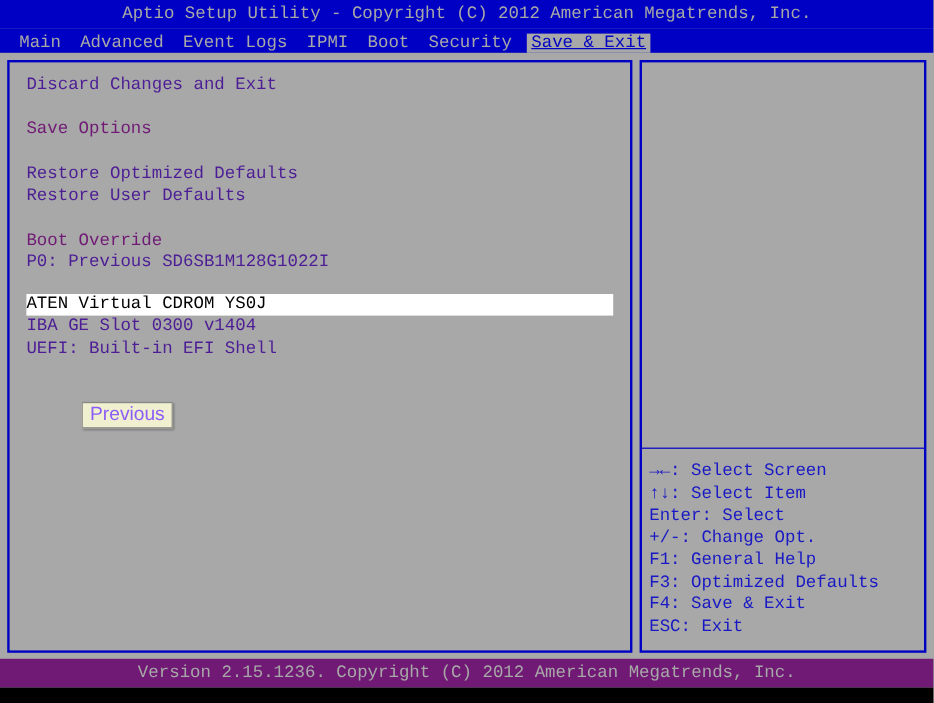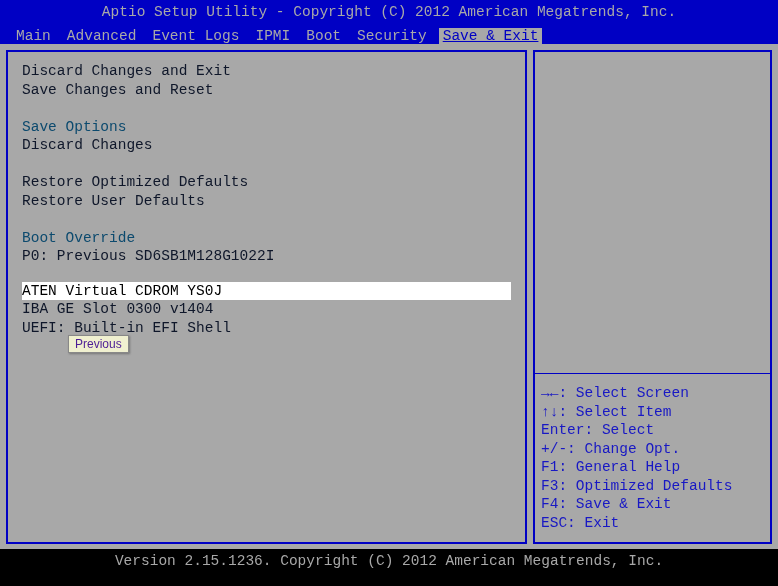--- a/index.html
+++ b/index.html
@@ -62,43 +62,43 @@
     }
     .right-top {
       flex: 1;
       border-bottom: 1px solid #0000c4;
       padding: 10px;
     }
     .right-bottom {
       padding: 10px 6px;
     }
     .menu-line {
-      color: #0f172a;
+      color: #4c1d95;
       height: 18.5px;
       line-height: 18.5px;
     }
     .menu-line.header {
-      color: #0c4a6e;
+      color: #701a75;
     }
     .menu-line.selected {
       background: #fff;
       color: #000;
       margin-top: 16px;
     }
     .menu-line.empty {
       height: 18.5px;
     }
     .help-line {
       color: #1818c4;
       height: 18.5px;
       line-height: 18.5px;
       white-space: nowrap;
     }
     .footer-bar {
-      background: #000000;
+      background: #701a75;
       color: #a8a8a8;
       text-align: center;
       padding: 4px 0;
       height: 24px;
       line-height: 16px;
       position: absolute;
       bottom: 13px;
       left: 0;
       right: 0;
     }
@@ -108,23 +108,23 @@
       left: 0;
       right: 0;
       height: 13px;
       background: #000;
     }
     .tooltip {
       position: absolute;
       background: #f0f0d0;
       border: 1px solid #888;
       padding: 1px 6px;
-      font-size: 12px;
+      font-size: 16px;
       font-family: sans-serif;
-      color: #4c1d95;
+      color: #8b5cf6;
       left: 68px;
       top: 335px;
       box-shadow: 1px 1px 2px rgba(0,0,0,0.3);
     }
     .arrows {
       display: inline;
     }
   </style>
 </head>
 <body>
@@ -139,24 +139,22 @@
   <span class="menu-item">Event Logs</span>
   <span class="menu-item">IPMI</span>
   <span class="menu-item">Boot</span>
   <span class="menu-item">Security</span>
   <span class="menu-item active">Save &amp; Exit</span>
 </div>
 
 <div class="content-area">
   <div class="left-panel">
     <div class="menu-line">Discard Changes and Exit</div>
-    <div class="menu-line">Save Changes and Reset</div>
     <div class="menu-line empty"></div>
     <div class="menu-line header">Save Options</div>
-    <div class="menu-line">Discard Changes</div>
     <div class="menu-line empty"></div>
     <div class="menu-line">Restore Optimized Defaults</div>
     <div class="menu-line">Restore User Defaults</div>
     <div class="menu-line empty"></div>
     <div class="menu-line header">Boot Override</div>
     <div class="menu-line">P0: Previous SD6SB1M128G1022I</div>
     <div class="menu-line selected">ATEN Virtual CDROM YS0J</div>
     <div class="menu-line">IBA GE Slot 0300 v1404</div>
     <div class="menu-line">UEFI: Built-in EFI Shell</div>
   </div>

